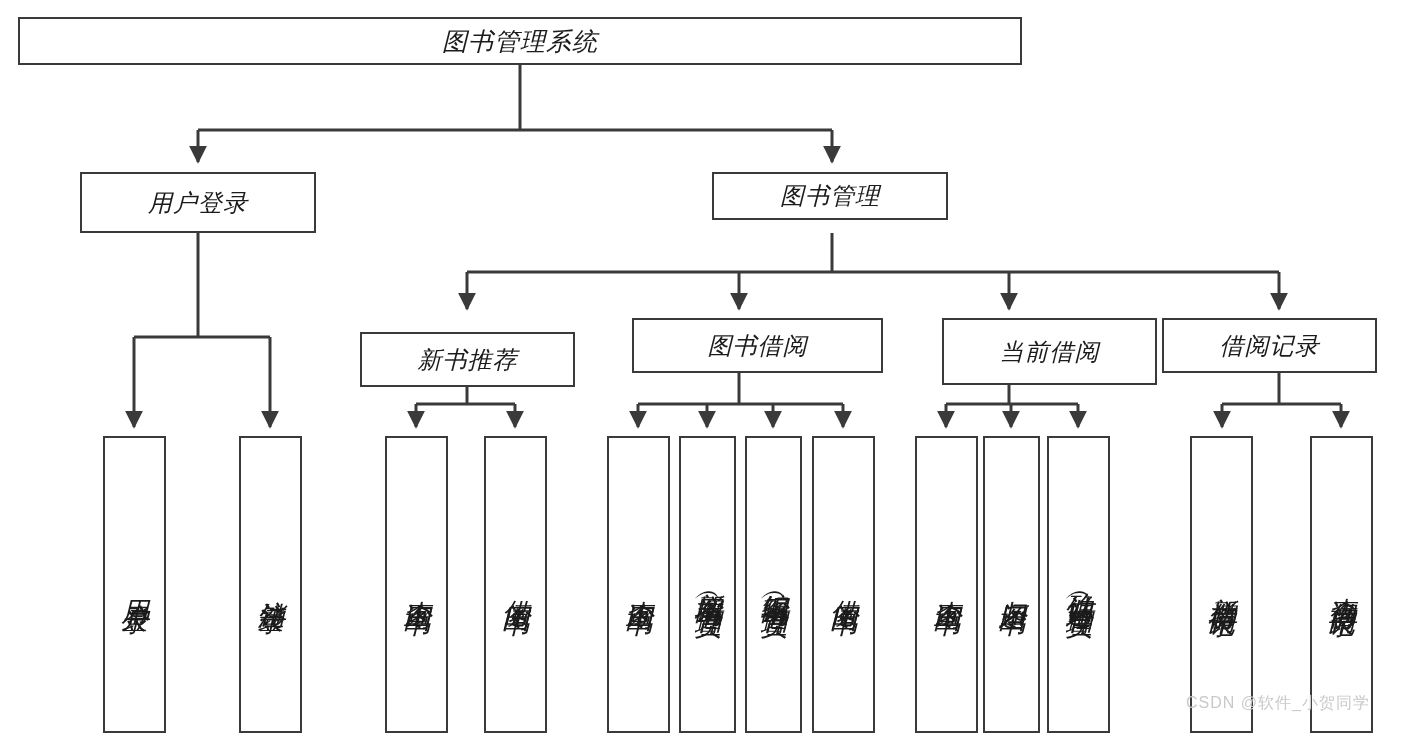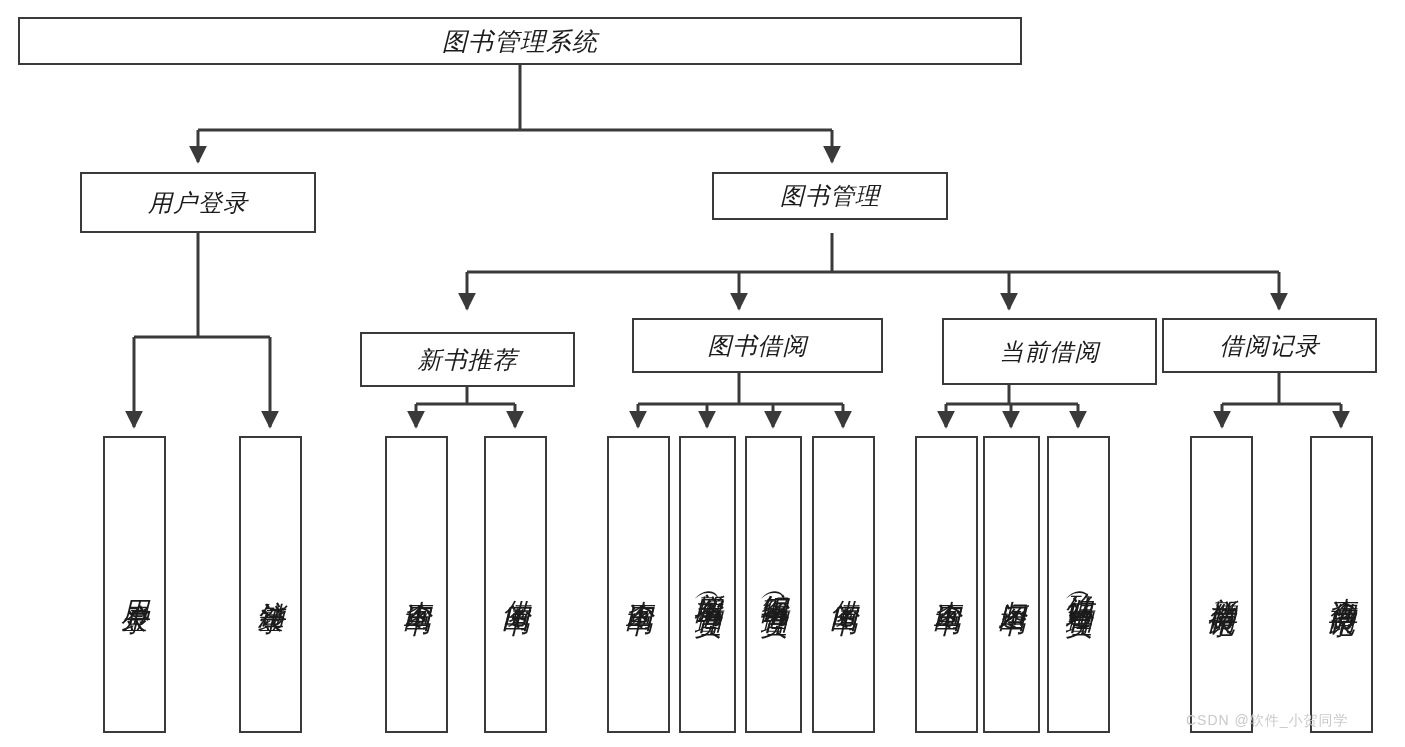--- a/index.html
+++ b/index.html
@@ -37,22 +37,22 @@
     justify-content:center;
   }
   .node.leaf .vtext{
     writing-mode:vertical-rl;
     text-orientation:upright;
     display:block;
     text-align:center;
   }
   .watermark{
     position:absolute;
-    left:1186px; top:712px;
-    font-size:14px;
+    left:1186px; top:693px;
+    font-size:16px;
     color:#c9c9c9;
     letter-spacing:1px;
     white-space:nowrap;
     pointer-events:none;
   }
 </style>
 </head>
 <body>
 
 <div id="diagram">

